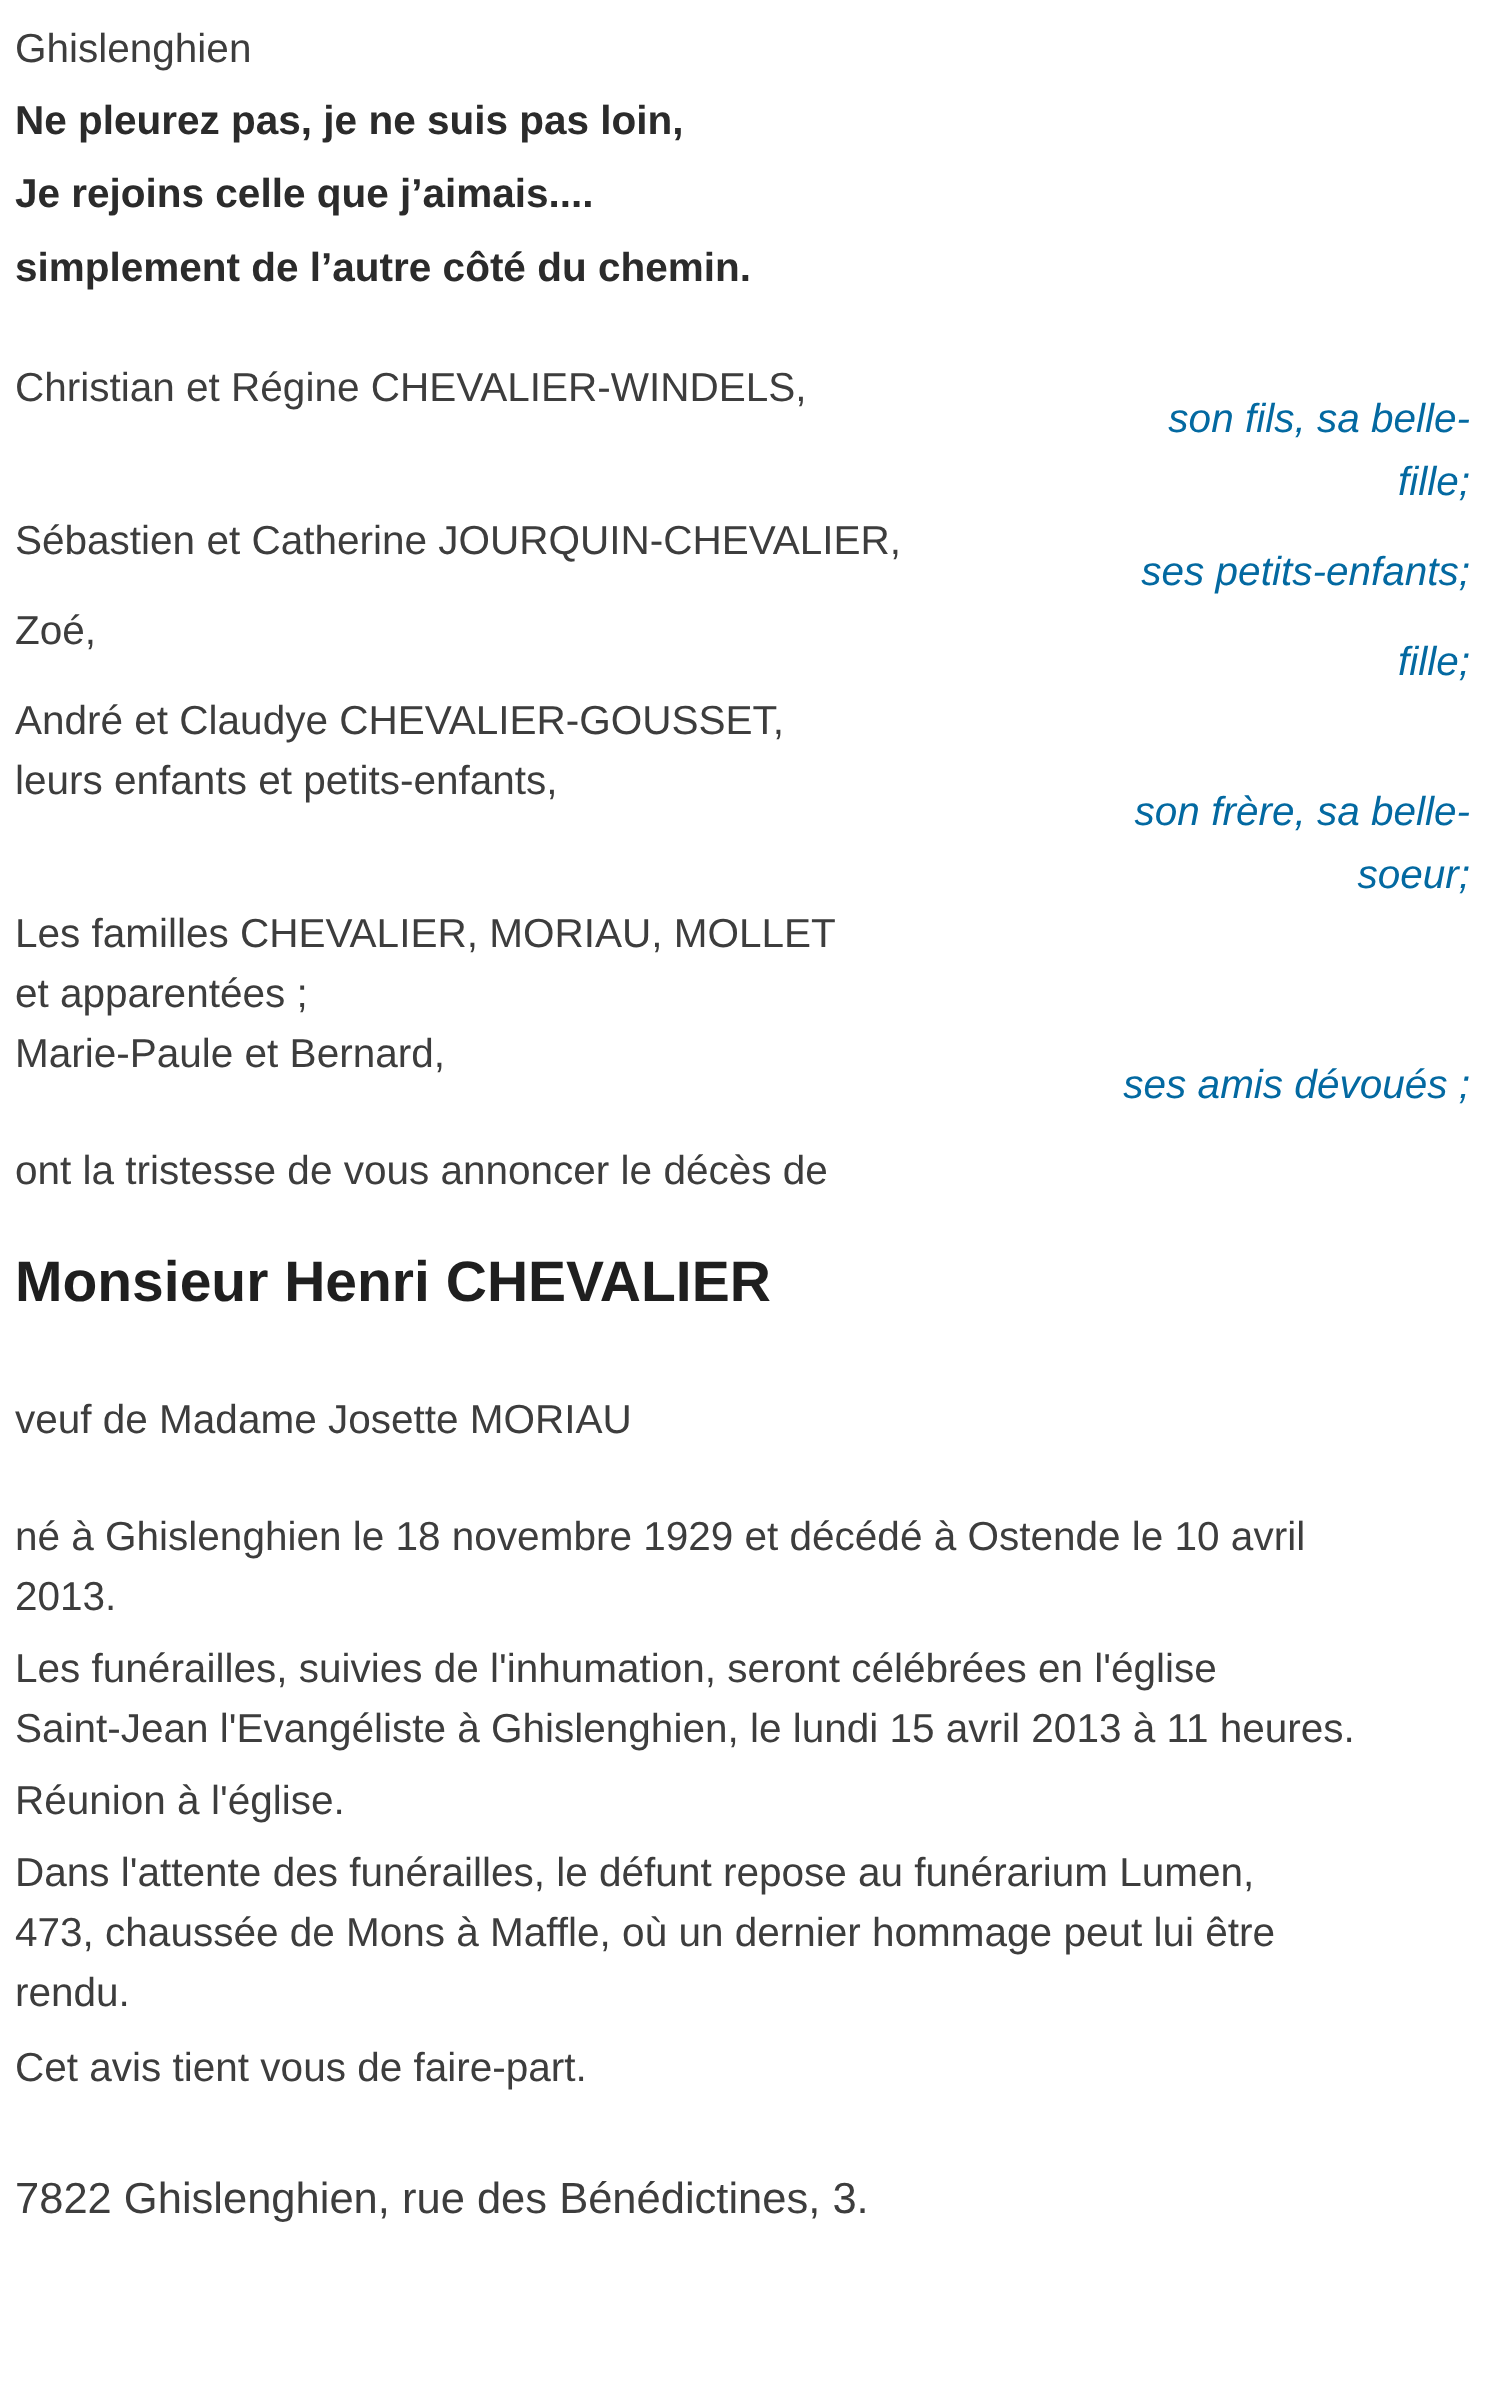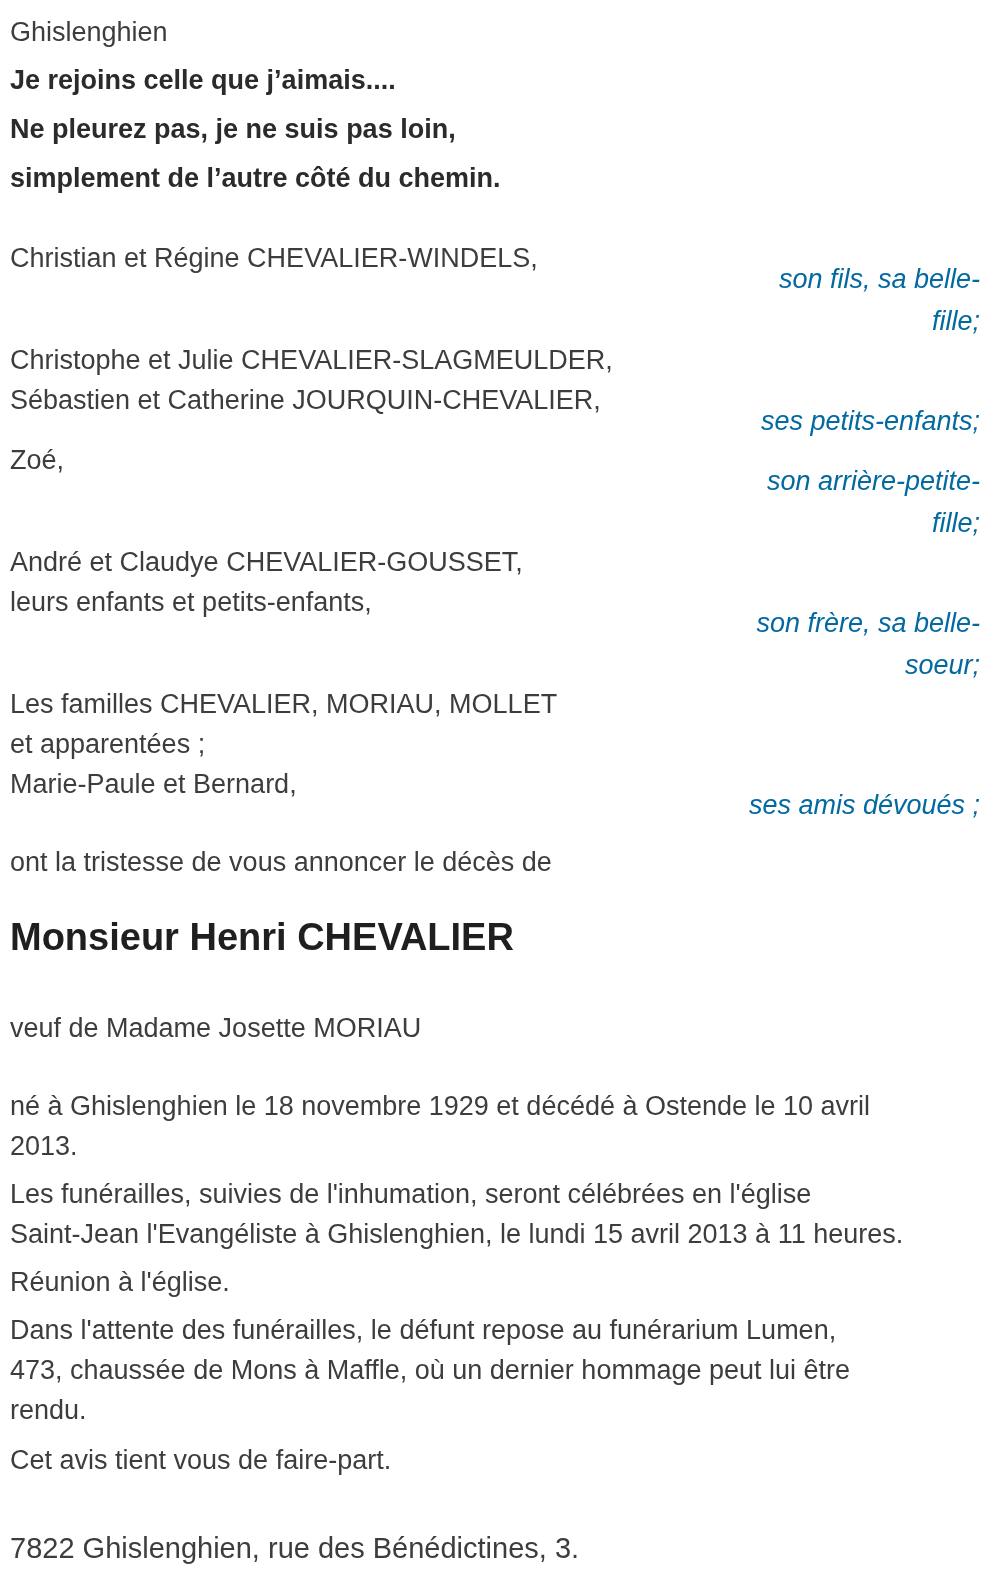--- a/index.html
+++ b/index.html
@@ -40,48 +40,46 @@
   .address { font-size: 29px; line-height: 40px; margin-top: 40px; white-space: nowrap; }
 </style>
 </head>
 <body>
 
 <div class="page">
 
   <p class="place">Ghislenghien</p>
 
   <div class="epigraph">
+    <p>Ne pleurez pas, je ne suis pas loin,</p>
     <p>Je rejoins celle que j’aimais....</p>
-    <p>Ne pleurez pas, je ne suis pas loin,</p>
     <p>simplement de l’autre côté du chemin.</p>
   </div>
 
   <div class="family">
 
     <div class="names">
       <p>Christian et Régine CHEVALIER-WINDELS,</p>
     </div>
     <div class="relation">
       <div>son fils, sa belle-</div>
       <div>fille;</div>
     </div>
 
     <div class="names">
-      <p>Christophe et Julie CHEVALIER-SLAGMEULDER,</p>
       <p>Sébastien et Catherine JOURQUIN-CHEVALIER,</p>
     </div>
     <div class="relation">
       <div>ses petits-enfants;</div>
     </div>
 
     <div class="names">
       <p>Zoé,</p>
     </div>
     <div class="relation">
-      <div>son arrière-petite-</div>
       <div>fille;</div>
     </div>
 
     <div class="names">
       <p>André et Claudye CHEVALIER-GOUSSET,</p>
       <p>leurs enfants et petits-enfants,</p>
     </div>
     <div class="relation">
       <div>son frère, sa belle-</div>
       <div>soeur;</div>

